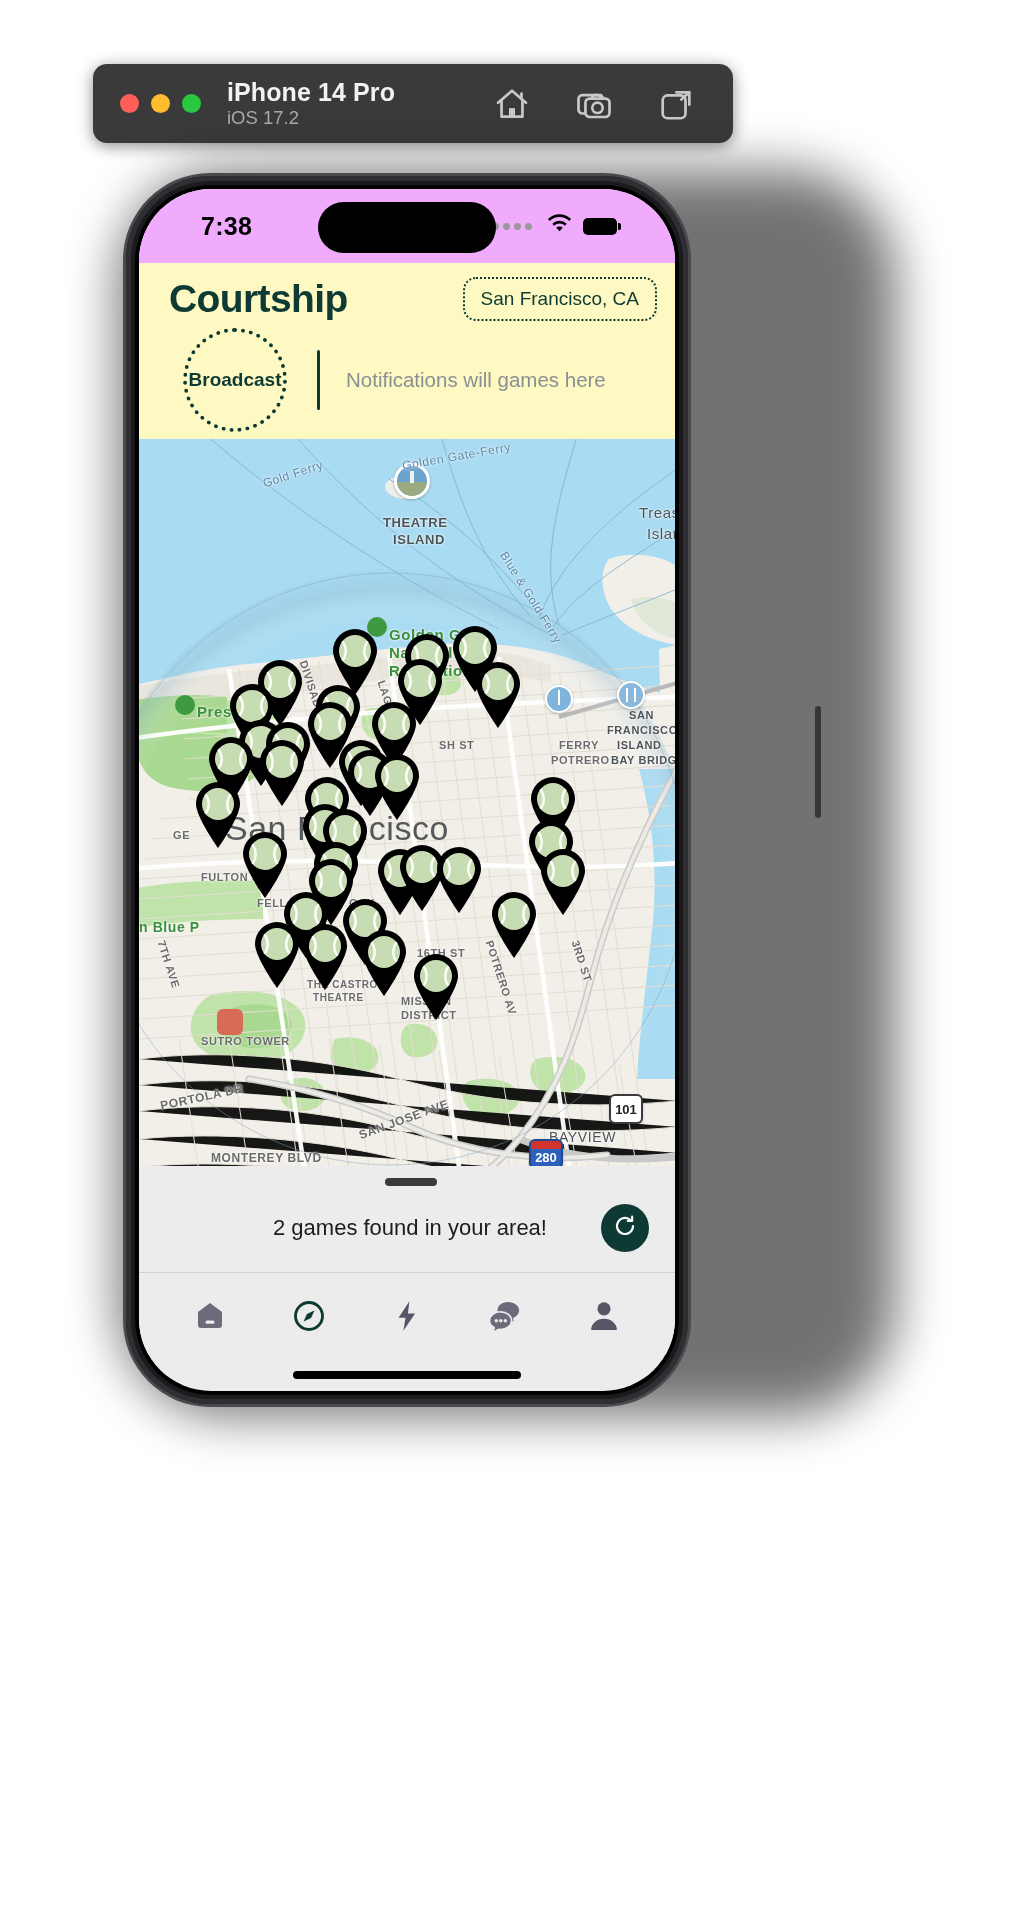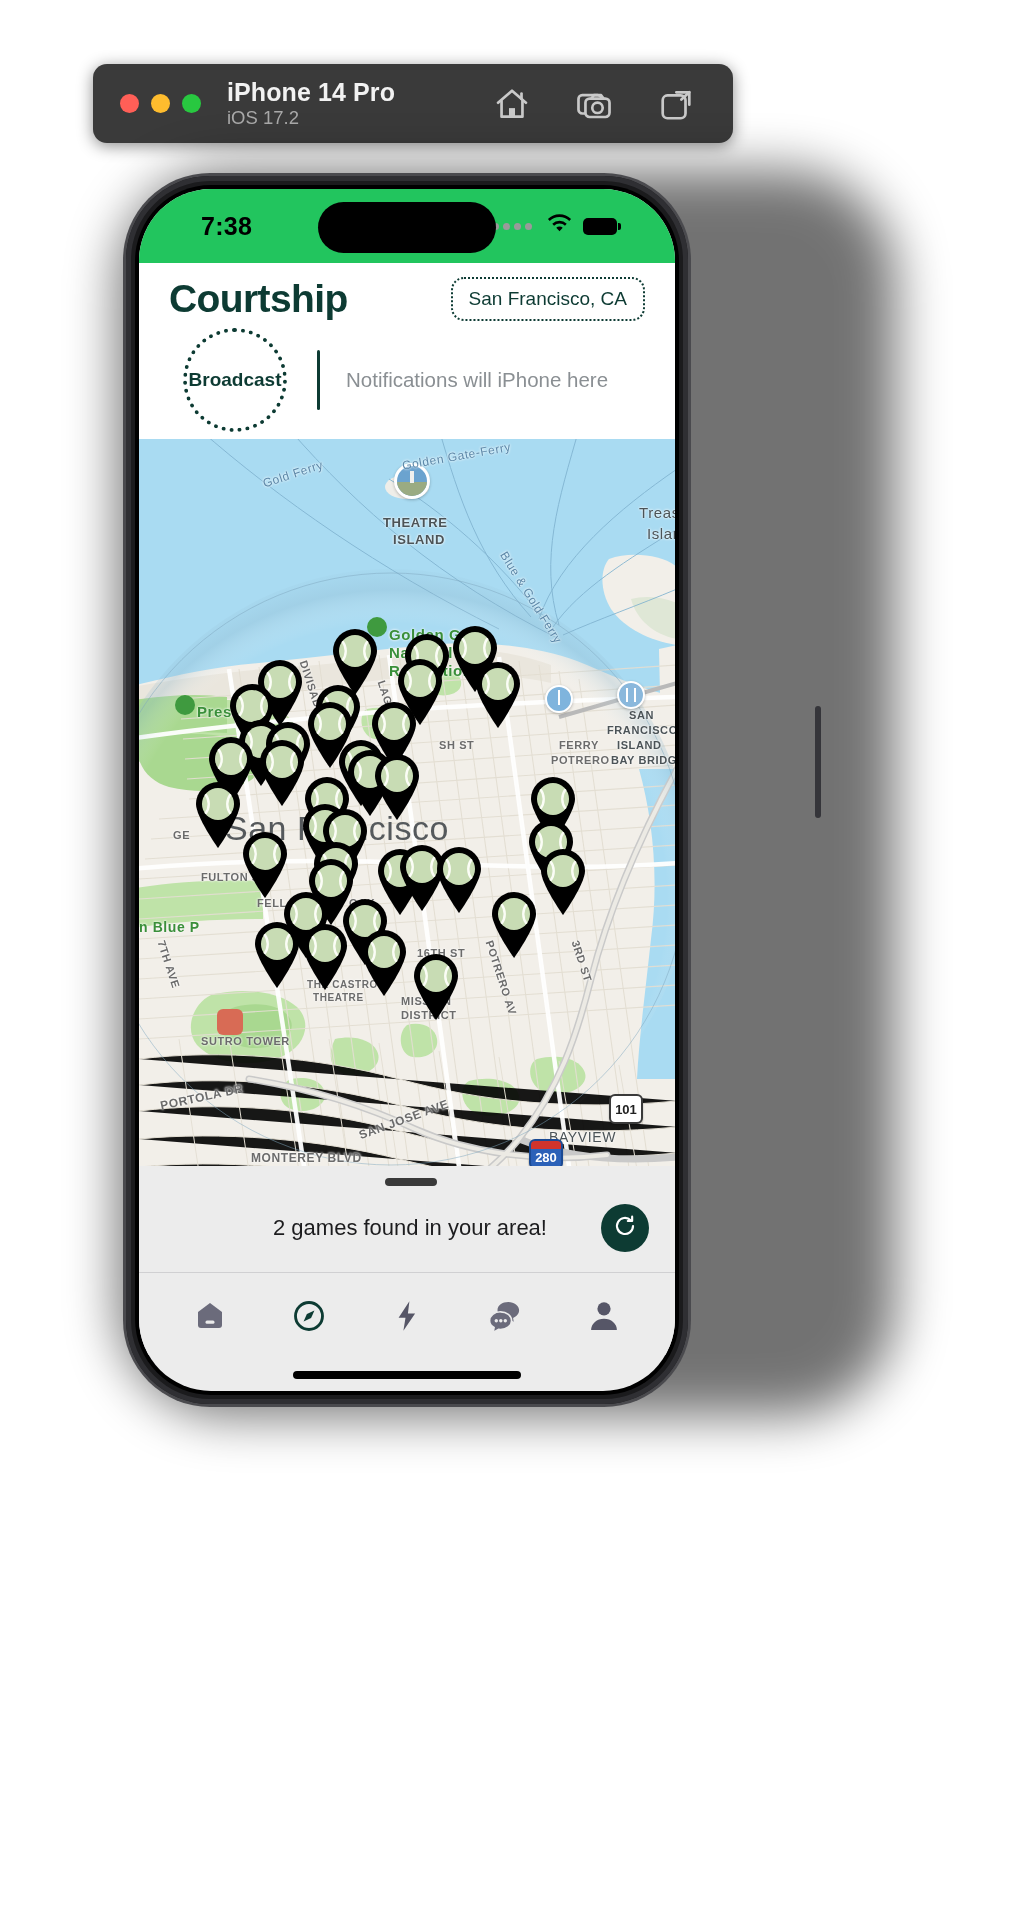--- a/index.html
+++ b/index.html
@@ -53,35 +53,35 @@
   
   .btn-side { position: absolute; background: #35353a; border-radius: 3px; }
   .btn-silent { left: 119px; top: 398px; width: 6px; height: 42px; }
   .btn-vup    { left: 119px; top: 480px; width: 6px; height: 74px; }
   .btn-vdn    { left: 119px; top: 578px; width: 6px; height: 74px; }
   .btn-power  { left: 689px; top: 530px; width: 6px; height: 112px; }
 
   
   .statusbar {
     position: relative; height: 74px; flex: 0 0 74px;
-    background: #22c55e; display: flex; align-items: center;
+    background: #f0abfc; display: flex; align-items: center;
   }
   .sb-time { margin-left: 62px; font-size: 25px; font-weight: bold; color: #000; letter-spacing:.3px; }
   .island {
     position: absolute; left: 50%; transform: translateX(-50%); top: 13px;
     width: 178px; height: 51px; background: #000; border-radius: 26px;
   }
   .sb-right { margin-left: auto; margin-right: 58px; display: flex; align-items: center; gap: 10px; }
   .sb-dots { display: flex; gap: 4px; align-items: center; margin-right: 4px; }
   .sb-dots i { width: 7px; height: 7px; border-radius: 50%; background: #9a9a9a; display:block; }
   .batt { width: 34px; height: 17px; border-radius: 5px; background: #000; position: relative; }
   .batt::after { content:''; position: absolute; right: -4px; top: 5px; width: 3px; height: 7px; background:#000; border-radius: 0 2px 2px 0; }
 
   
-  .app-header { background: #ffffff; padding: 14px 30px 0 30px; flex: 0 0 auto; }
+  .app-header { background: #fef9c3; padding: 14px 18px 0 30px; flex: 0 0 auto; }
   .hdr-row { display: flex; align-items: center; justify-content: space-between; }
   .app-title { font-size: 39px; font-weight: bold; color: #0d3b33; letter-spacing: -.6px; }
   .loc-pill {
     border: 2px dotted #0d3b33; border-radius: 13px;
     padding: 9px 16px; font-size: 19px; color: #0d3b33; background: transparent;
   }
   .bcast-row { display: flex; align-items: center; height: 118px; }
   .bcast-circle {
     width: 104px; height: 104px; border-radius: 50%;
     border: 4px dotted #0d3b33;
@@ -200,21 +200,21 @@
         <div class="app-header">
           <div class="hdr-row">
             <div class="app-title">Courtship</div>
             <div class="loc-pill">San Francisco, CA</div>
           </div>
           <div class="bcast-row">
             <div class="bcast-circle">
               <span class="bcast-label">Broadcast</span>
             </div>
             <div class="vdivider"></div>
-            <div class="notif-text">Notifications will iPhone here</div>
+            <div class="notif-text">Notifications will games here</div>
           </div>
         </div>
 
         <div class="map">
           <svg width="538" height="800" viewBox="0 0 538 800">
             <defs>
               <clipPath id="mapclip">
                   <rect x="0" y="0" width="538" height="800"></rect>
                 </clipPath>
               <radialGradient id="searchring" cx="50%" cy="55%" r="56%">
@@ -412,21 +412,21 @@
               <div class="map-label" style="left: 278px; top: 508px; font-size: 11px; color: rgb(107, 107, 107); font-weight: bold; transform: rotate(0deg); transform-origin: left top; letter-spacing: 0.6px; text-shadow: rgba(255, 255, 255, 0.85) 0px 0px 3px, rgba(255, 255, 255, 0.85) 0px 0px 2px;">16TH ST</div>
               <div class="map-label" style="left: 356px; top: 500px; font-size: 11px; color: rgb(107, 107, 107); font-weight: bold; transform: rotate(72deg); transform-origin: left top; letter-spacing: 0.6px; text-shadow: rgba(255, 255, 255, 0.85) 0px 0px 3px, rgba(255, 255, 255, 0.85) 0px 0px 2px;">POTRERO AV</div>
               <div class="map-label" style="left: 442px; top: 500px; font-size: 11px; color: rgb(107, 107, 107); font-weight: bold; transform: rotate(72deg); transform-origin: left top; letter-spacing: 0.6px; text-shadow: rgba(255, 255, 255, 0.85) 0px 0px 3px, rgba(255, 255, 255, 0.85) 0px 0px 2px;">3RD ST</div>
               <div class="map-label" style="left: 168px; top: 540px; font-size: 10px; color: rgb(107, 107, 107); font-weight: bold; transform: rotate(0deg); transform-origin: left top; letter-spacing: 0.6px; text-shadow: rgba(255, 255, 255, 0.85) 0px 0px 3px, rgba(255, 255, 255, 0.85) 0px 0px 2px;">THE CASTRO</div>
               <div class="map-label" style="left: 174px; top: 553px; font-size: 10px; color: rgb(107, 107, 107); font-weight: bold; transform: rotate(0deg); transform-origin: left top; letter-spacing: 0.6px; text-shadow: rgba(255, 255, 255, 0.85) 0px 0px 3px, rgba(255, 255, 255, 0.85) 0px 0px 2px;">THEATRE</div>
               <div class="map-label" style="left: 262px; top: 556px; font-size: 11px; color: rgb(107, 107, 107); font-weight: bold; transform: rotate(0deg); transform-origin: left top; letter-spacing: 0.6px; text-shadow: rgba(255, 255, 255, 0.85) 0px 0px 3px, rgba(255, 255, 255, 0.85) 0px 0px 2px;">MISSION</div>
               <div class="map-label" style="left: 262px; top: 570px; font-size: 11px; color: rgb(107, 107, 107); font-weight: bold; transform: rotate(0deg); transform-origin: left top; letter-spacing: 0.6px; text-shadow: rgba(255, 255, 255, 0.85) 0px 0px 3px, rgba(255, 255, 255, 0.85) 0px 0px 2px;">DISTRICT</div>
               <div class="map-label" style="left: 62px; top: 596px; font-size: 11px; color: rgb(107, 107, 107); font-weight: bold; transform: rotate(0deg); transform-origin: left top; letter-spacing: 0.6px; text-shadow: rgba(255, 255, 255, 0.85) 0px 0px 3px, rgba(255, 255, 255, 0.85) 0px 0px 2px;">SUTRO TOWER</div>
               <div class="map-label" style="left: 20px; top: 660px; font-size: 12px; color: rgb(107, 107, 107); font-weight: bold; transform: rotate(-12deg); transform-origin: left top; letter-spacing: 0.6px; text-shadow: rgba(255, 255, 255, 0.85) 0px 0px 3px, rgba(255, 255, 255, 0.85) 0px 0px 2px;">PORTOLA DR</div>
               <div class="map-label" style="left: 218px; top: 690px; font-size: 12px; color: rgb(107, 107, 107); font-weight: bold; transform: rotate(-20deg); transform-origin: left top; letter-spacing: 0.6px; text-shadow: rgba(255, 255, 255, 0.85) 0px 0px 3px, rgba(255, 255, 255, 0.85) 0px 0px 2px;">SAN JOSE AVE</div>
-              <div class="map-label" style="left: 72px; top: 712px; font-size: 12px; color: rgb(107, 107, 107); font-weight: bold; transform: rotate(0deg); transform-origin: left top; letter-spacing: 0.6px; text-shadow: rgba(255, 255, 255, 0.85) 0px 0px 3px, rgba(255, 255, 255, 0.85) 0px 0px 2px; margin-left: 40px;">MONTEREY BLVD</div>
+              <div class="map-label" style="left: 72px; top: 712px; font-size: 12px; color: rgb(107, 107, 107); font-weight: bold; transform: rotate(0deg); transform-origin: left top; letter-spacing: 0.6px; text-shadow: rgba(255, 255, 255, 0.85) 0px 0px 3px, rgba(255, 255, 255, 0.85) 0px 0px 2px;">MONTEREY BLVD</div>
               <div class="map-label" style="left: 410px; top: 690px; font-size: 14px; color: rgb(75, 83, 87); font-weight: normal; transform: rotate(0deg); transform-origin: left top; letter-spacing: 0.6px; text-shadow: rgba(255, 255, 255, 0.85) 0px 0px 3px, rgba(255, 255, 255, 0.85) 0px 0px 2px;">BAYVIEW</div>
             </div>
 
           <div id="map-shields">
               <div class="map-label" style="left: 470px; top: 655px; width: 34px; height: 30px; border-radius: 6px; background: rgb(255, 255, 255); border: 2px solid rgb(58, 58, 58); display: flex; align-items: center; justify-content: center; font-size: 13px; font-weight: bold; color: rgb(34, 34, 34); box-shadow: rgba(0, 0, 0, 0.25) 0px 1px 2px; overflow: hidden;"><span style="position: relative; z-index: 2;">101</span></div>
               <div class="map-label" style="left: 390px; top: 700px; width: 34px; height: 30px; border-radius: 6px; background: rgb(43, 97, 184); border: 2px solid rgb(27, 74, 147); display: flex; align-items: center; justify-content: center; font-size: 13px; font-weight: bold; color: rgb(255, 255, 255); box-shadow: rgba(0, 0, 0, 0.25) 0px 1px 2px; overflow: hidden;"><div style="position: absolute; left: 0px; top: 0px; width: 100%; height: 32%; background: rgb(208, 52, 44);"></div><span style="position: relative; z-index: 2; margin-top: 6px;">280</span></div>
             </div>
 
           <div class="map-label" style="left:86px; top:370px; font-size:34px; color:#55595c; letter-spacing:.5px;">San Francisco</div>
 

